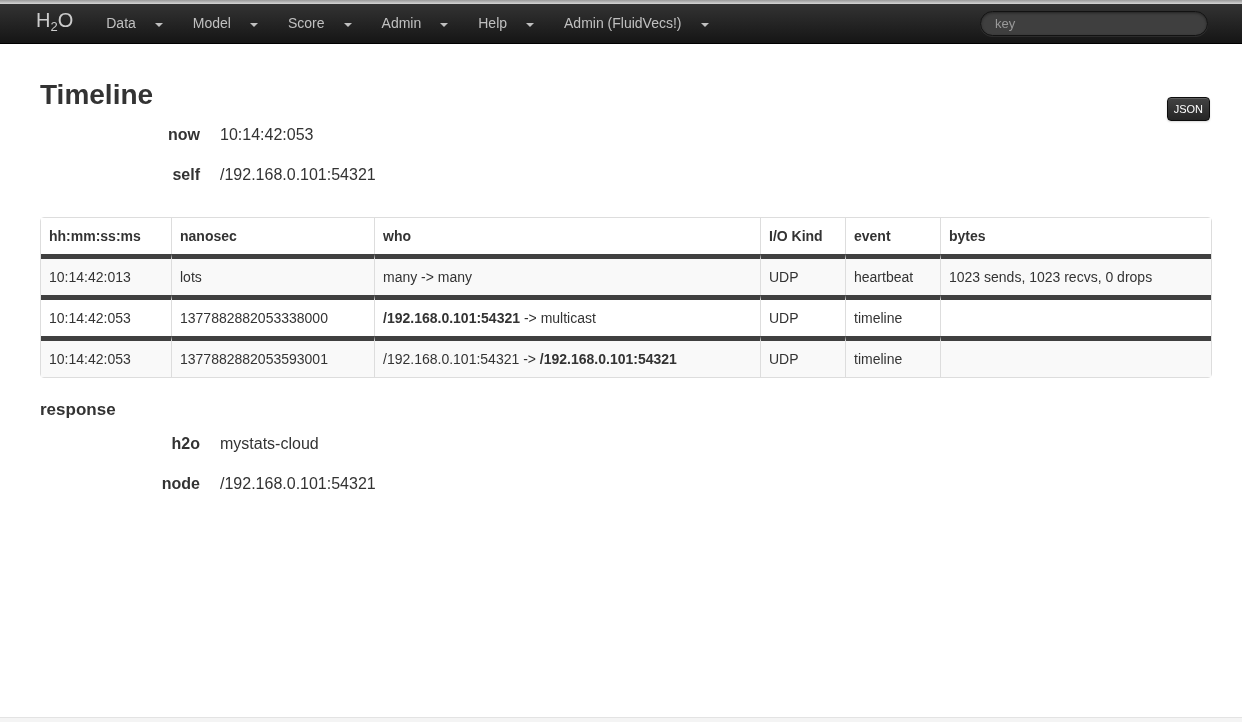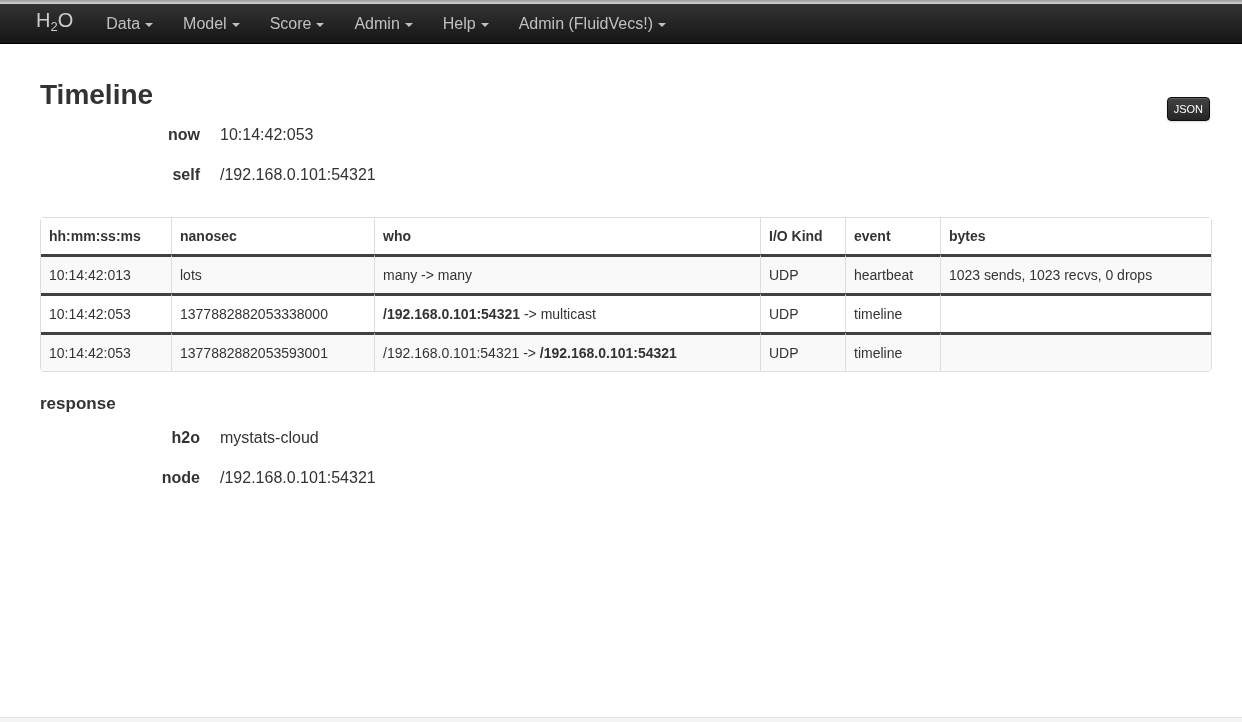--- a/index.html
+++ b/index.html
@@ -23,22 +23,22 @@
     border-bottom:1px solid #000;
     padding-right:20px;
   }
   .brand {
     color:#cccccc; font-size:20px; padding:0 18px 0 36px;
     cursor:pointer; line-height:39px; white-space:nowrap;
   }
   .brand .sub { font-size:13px; vertical-align:-4px; }
   .nav { display:flex; list-style:none; margin:0; padding:0; height:39px; }
   .nav-item {
-    display:flex; align-items:center; gap:5px;
-    padding:0 15px; font-size:16px; color:#c0c0c0; cursor:pointer;
+    display:flex; align-items:center; gap:19px;
+    padding:0 15px; font-size:14px; color:#c0c0c0; cursor:pointer;
     line-height:39px; white-space:nowrap;
   }
   .caret {
     width:0; height:0; display:inline-block;
     border-left:4px solid transparent; border-right:4px solid transparent;
     border-top:4px solid #c0c0c0; margin-top:2px;
   }
   .search { margin-left:auto; margin-right:14px; }
   .search input {
     width:198px; height:21px; padding:1px 14px; font-size:13px;
@@ -82,21 +82,21 @@
 
   
   table.events-table {
     width:1170px; table-layout:fixed;
     border-collapse:separate; border-spacing:0;
     border:1px solid #ddd; border-radius:4px;
     font-size:14px; margin-bottom:2px;margin-top:32px;
   }
   .events-table th, .events-table td {
     padding:8px; line-height:20px; text-align:left; vertical-align:top;
-    border-left:1px solid #ddd; border-top:3px solid #404040;
+    border-left:1px solid #ddd; border-top:5px solid #404040;
     overflow:hidden; white-space:nowrap;
   }
   .events-table th:first-child, .events-table td:first-child { border-left:none; }
   .events-table thead th { border-top:none; font-weight:bold; background:#fff; }
   .events-table tbody tr.striped td { background:#f9f9f9; }
   .who-bold { font-weight:bold; }
 </style>
 </head>
 <body>
 
@@ -123,20 +123,23 @@
     </li>
     <li class="nav-item">
       <span>Help</span>
       <b class="caret"></b>
     </li>
     <li class="nav-item">
       <span>Admin (FluidVecs!)</span>
       <b class="caret"></b>
     </li>
   </ul>
+  <div class="search">
+    <input type="text" placeholder="key" style="">
+  </div>
 </div>
 
 <div class="container">
 
   <button class="json-btn">JSON</button>
 
   <h2 class="page-title">Timeline</h2>
 
   <div class="kv-block">
     <div class="kv-row">

